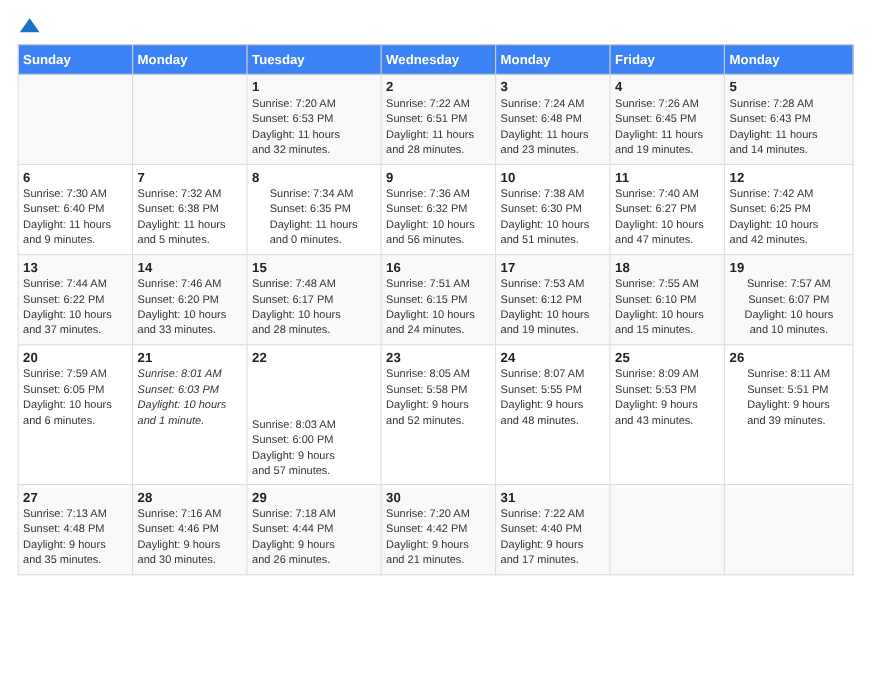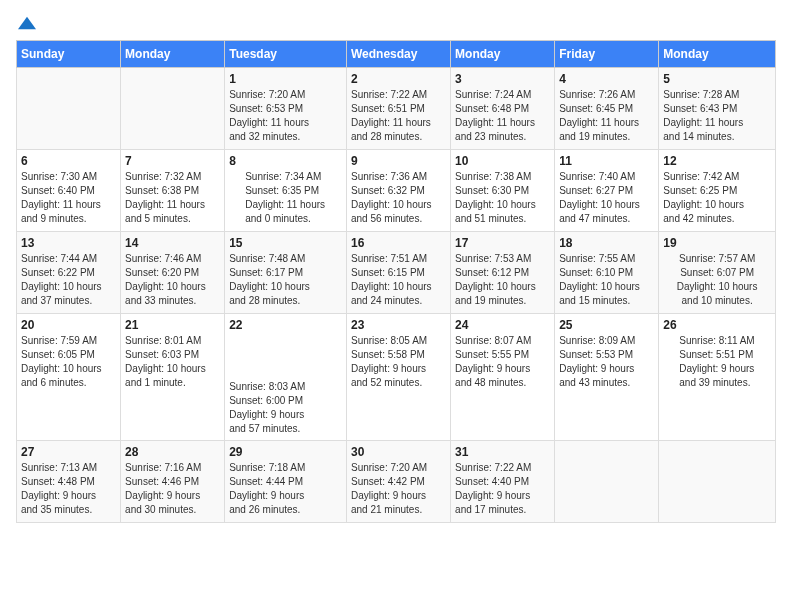--- a/index.html
+++ b/index.html
@@ -272,21 +272,21 @@
       <tr>
         <td>
           <div class="day-num">20</div>
           <div class="day-info" style="white-space: pre-line;">Sunrise: 7:59 AM
 Sunset: 6:05 PM
 Daylight: 10 hours
 and 6 minutes.</div>
         </td>
         <td>
           <div class="day-num">21</div>
-          <div class="day-info" style="white-space: pre-line;">Sunrise: 8:01 AM
+          <div class="day-info" style="white-space: pre-line; font-style: italic;">Sunrise: 8:01 AM
 Sunset: 6:03 PM
 Daylight: 10 hours
 and 1 minute.</div>
         </td>
         <td>
           <div class="day-num">22</div>
           <div class="day-info" style="white-space: pre-line; margin-top: 48px;">Sunrise: 8:03 AM
 Sunset: 6:00 PM
 Daylight: 9 hours
 and 57 minutes.</div>

